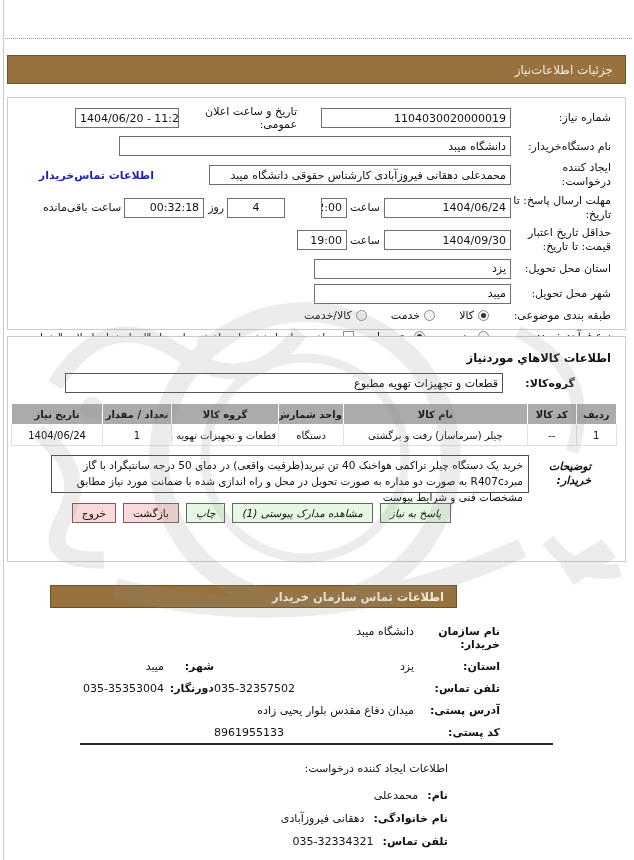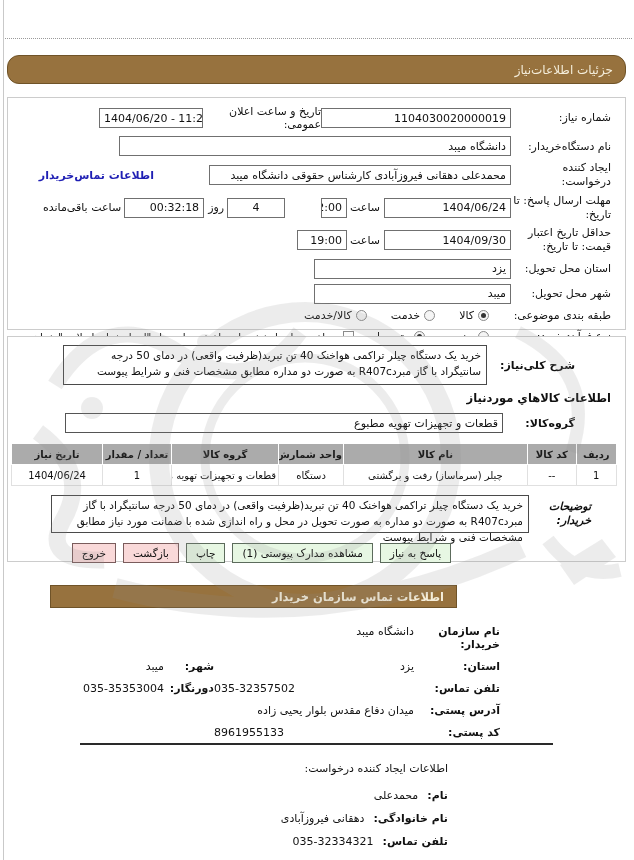--- a/index.html
+++ b/index.html
@@ -6,21 +6,21 @@
   body{
     width:634px;height:860px;position:relative;overflow:hidden;
     background:#fff;color:#111;direction:rtl;
     font-family:"DejaVu Sans", sans-serif;font-size:11px;
   }
   .left-rule{position:absolute;left:3px;top:0;bottom:0;width:1px;background:#c9c9c9;}
   .dotted-rule{position:absolute;top:38px;left:5px;right:2px;border-top:1px dotted #9a9a9a;}
 
   .bar{background:#97723E;border:1px solid #6f5328;color:#F4EDDA;
        display:flex;align-items:center;padding:0 12px;box-sizing:border-box;}
-  .bar1{position:absolute;top:55px;right:8px;left:7px;height:29px;font-size:12px;border-radius:12px;}
+  .bar1{position:absolute;top:55px;right:8px;left:7px;height:29px;font-size:12px;}
   .bar2{position:absolute;top:585px;right:177px;width:407px;height:23px;font-size:11.5px;font-weight:bold;}
 
   .card{position:absolute;right:8px;left:7px;border:1px solid #ccc;background:#fff;box-sizing:border-box;}
   .card1{top:97px;height:233px;padding:7px 14px;}
   .card2{top:336px;height:226px;padding:8px 6px;}
 
   .frow{display:flex;align-items:center;margin-bottom:5px;}
   .flabel{width:100px;flex:none;line-height:1.25;}
   .ibox{border:1px solid #707070;background:#fff;height:20px;box-sizing:border-box;
         display:flex;align-items:center;padding:0 4px;flex:none;overflow:hidden;white-space:nowrap;}
@@ -42,21 +42,21 @@
   table.goods{border-collapse:collapse;table-layout:fixed;width:606px;margin:2px 2px 0 0;
               font-size:10px;border:1px solid #98a0a0;}
   table.goods th{background:#ababab;color:#1c1c1c;font-weight:bold;border:1px solid #fff;
                  height:20px;padding:0 2px;overflow:hidden;white-space:nowrap;}
   table.goods td{background:#fff;border:1px solid #e0e0e0;height:20px;text-align:center;
                  padding:0 2px;overflow:hidden;white-space:nowrap;}
 
   .btnrow{display:flex;justify-content:center;gap:7px;margin-top:10px;transform:translateX(-55px);}
   .btn{height:20px;padding:0 9px;display:flex;align-items:center;font-size:10.5px;
        box-sizing:border-box;cursor:pointer;white-space:nowrap;}
-  .btn.green{background:#E7F7E3;border:1px solid #5c6b5c;}
+  .btn.green{background:#E7F7E3;border:1px solid #5c6b5c;font-style:italic;}
   .btn.pink{background:#F9D9D9;border:1px solid #7a5c5c;}
 
   .contact{position:absolute;top:625px;right:134px;left:0;}
   .crow{display:flex;margin-bottom:9px;align-items:baseline;}
   .clabel{width:86px;flex:none;font-weight:bold;}
   .cval{width:200px;flex:none;}
   .clabel2{width:50px;flex:none;font-weight:bold;}
 
   .sep-line{position:absolute;top:743px;right:81px;width:473px;border-top:2px solid #2a2a2a;}
   .creator{position:absolute;top:762px;right:186px;left:0;}
@@ -78,21 +78,21 @@
   <span>جزئیات اطلاعات‌نیاز</span>
 </div>
 
 <div class="card card1">
 
   <div class="frow">
     <div class="flabel">شماره نیاز:</div>
     <div class="ibox ltr" style="width:190px;justify-content:flex-end;">
       <span>1104030020000019</span>
     </div>
-    <div style="width:118px;margin-right:0;line-height:1.2;">تاریخ و ساعت اعلان عمومی:</div>
+    <div style="width:118px;margin-right:24px;line-height:1.2;">تاریخ و ساعت اعلان عمومی:</div>
     <div class="ibox ltr" style="width:104px;">
       <span>1404/06/20 - 11:22</span>
     </div>
   </div>
 
   <div class="frow">
     <div class="flabel">نام دستگاه‌خریدار:</div>
     <div class="ibox" style="width:392px;">
       <span>دانشگاه میبد</span>
     </div>
@@ -176,26 +176,20 @@
       <div class="radio selected"></div>
       <span>متوسط</span>
     </div>
     <div class="checkbox" style="margin-right:21px;"></div>
     <span style="margin-right:5px;font-size:10.3px;white-space:nowrap;">پرداخت تمام یا بخشی از مبلغ خرید،از محل "اسناد خزانه اسلامی" خواهد بود.</span>
   </div>
 </div>
 
 <div class="card card2">
 
-  <div class="frow" style="align-items:center;margin-bottom:4px;">
-    <div class="bold" style="flex:none;margin-right:44px;width:88px;">شرح کلی‌نیاز:</div>
-    <div class="descbox" style="width:424px;height:40px;">
-      <span>خرید یک دستگاه چیلر تراکمی هواخنک 40 تن تبرید(ظرفیت واقعی) در دمای 50 درجه سانتیگراد با گاز مبردR407c به صورت دو مداره مطابق مشخصات فنی و شرایط پیوست</span>
-    </div>
-  </div>
 
   <div class="sec-title">اطلاعات کالاهاي موردنیاز</div>
 
   <div class="frow" style="margin-bottom:10px;">
     <div class="bold" style="flex:none;margin-right:44px;width:72px;">گروه‌کالا:</div>
     <div class="ibox" style="width:438px;border-color:#555;">
       <span>قطعات و تجهیزات تهویه مطبوع</span>
     </div>
   </div>
 

